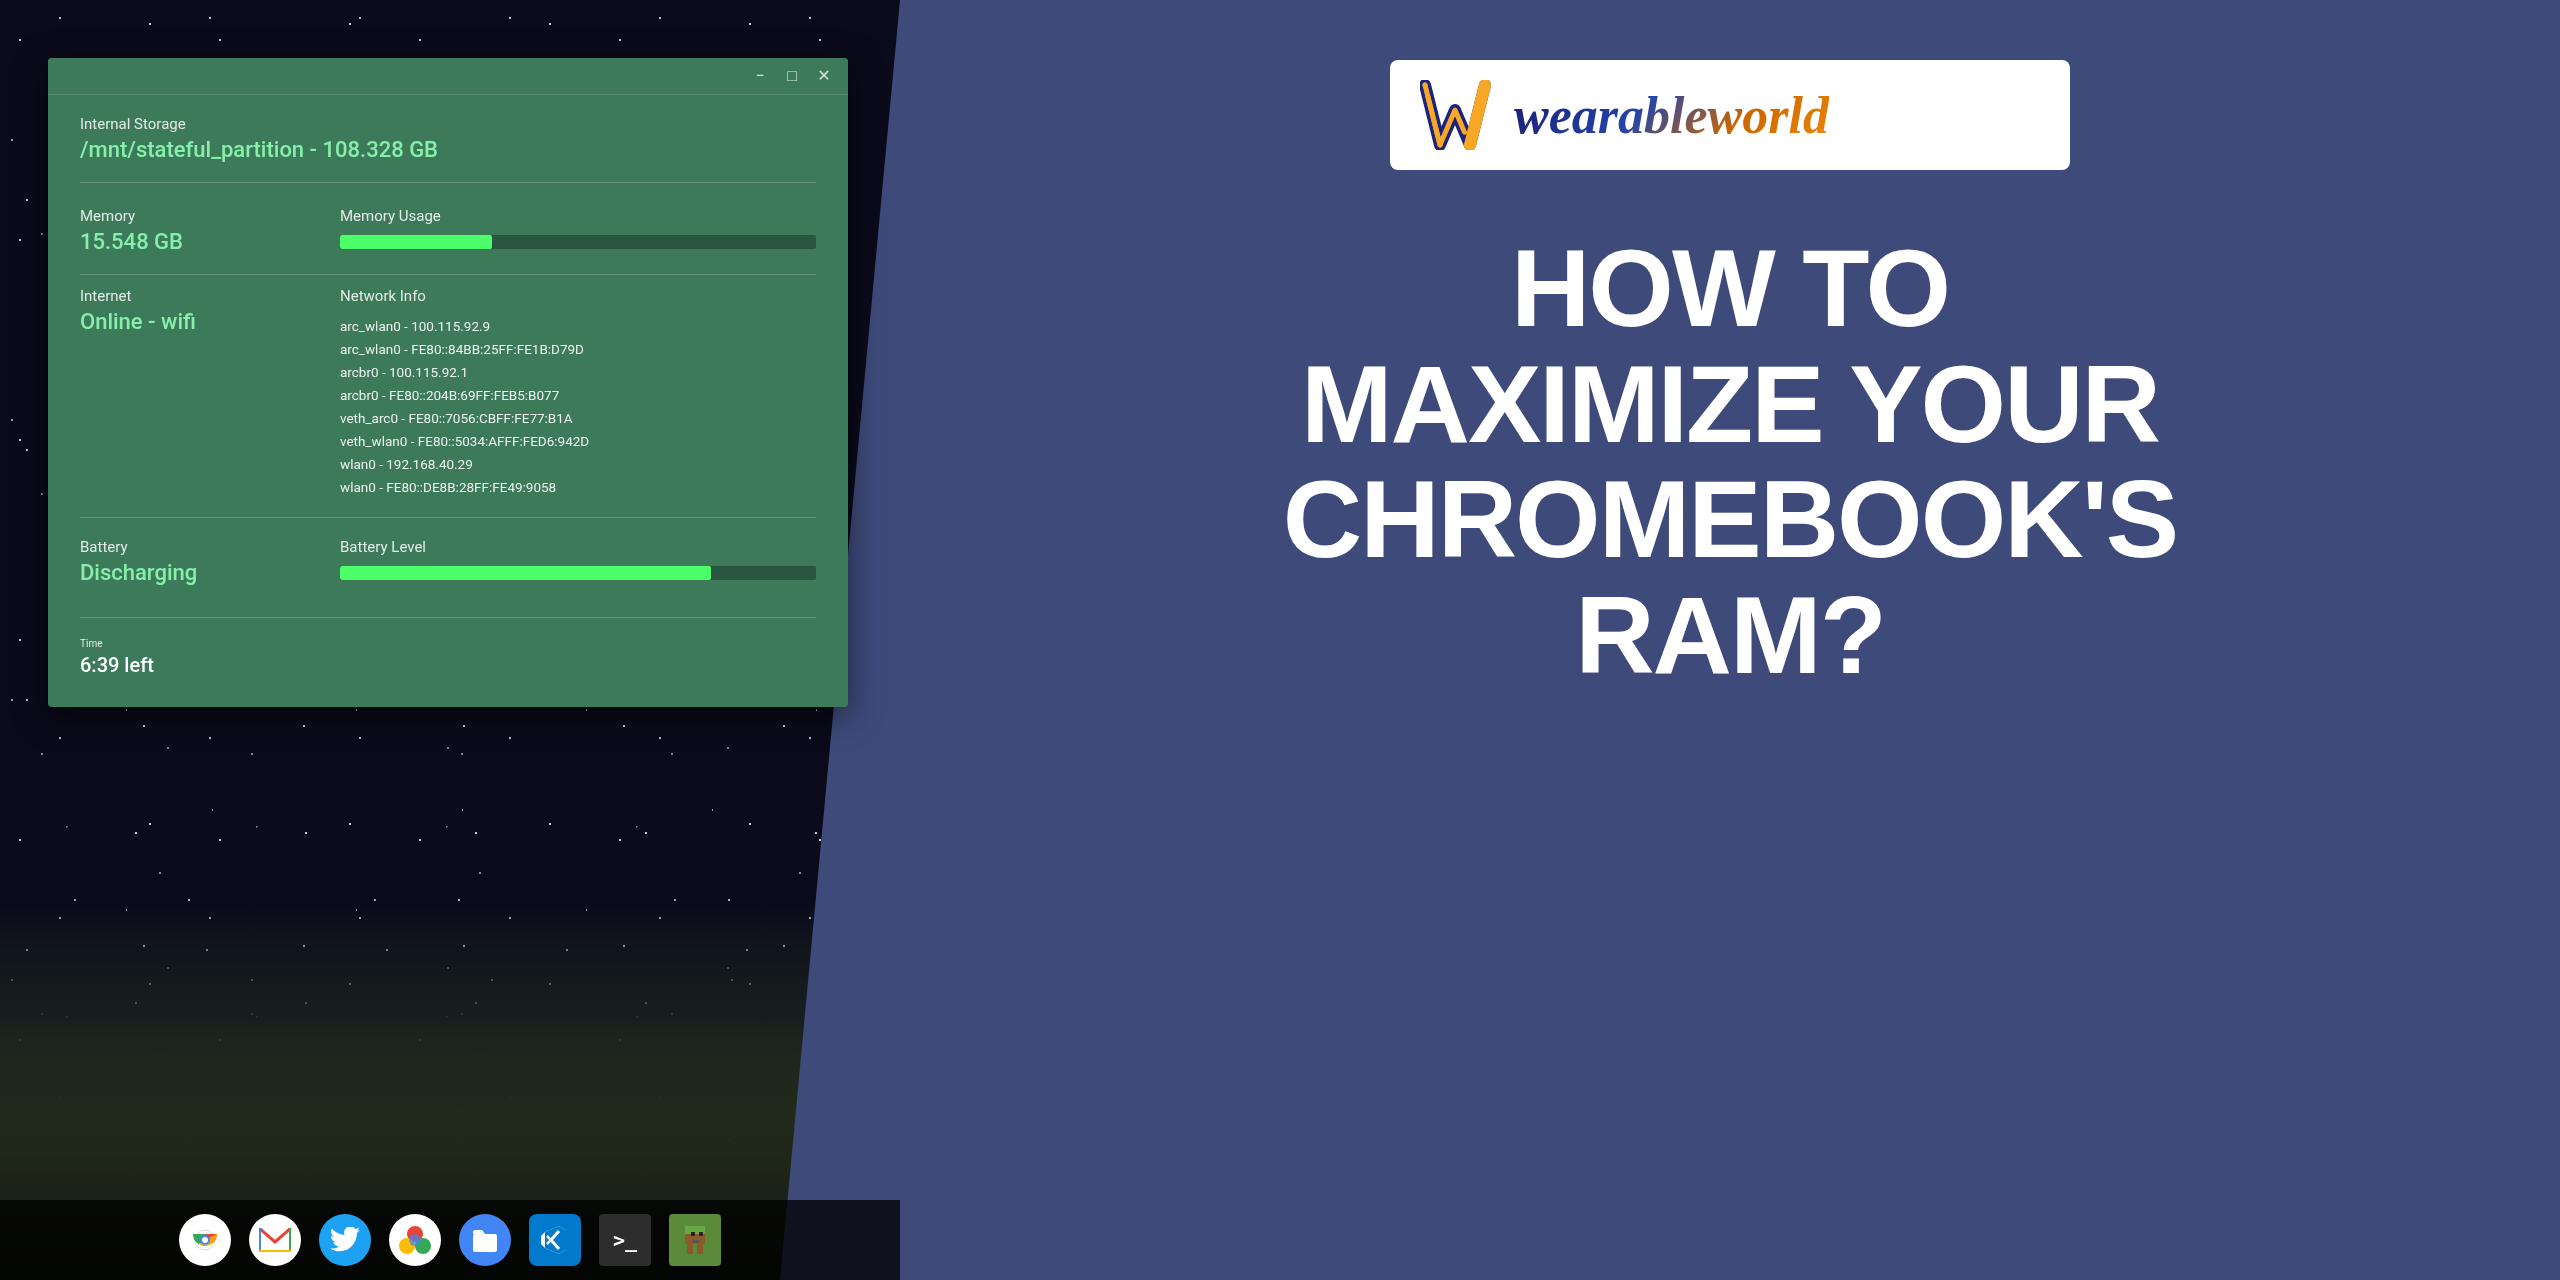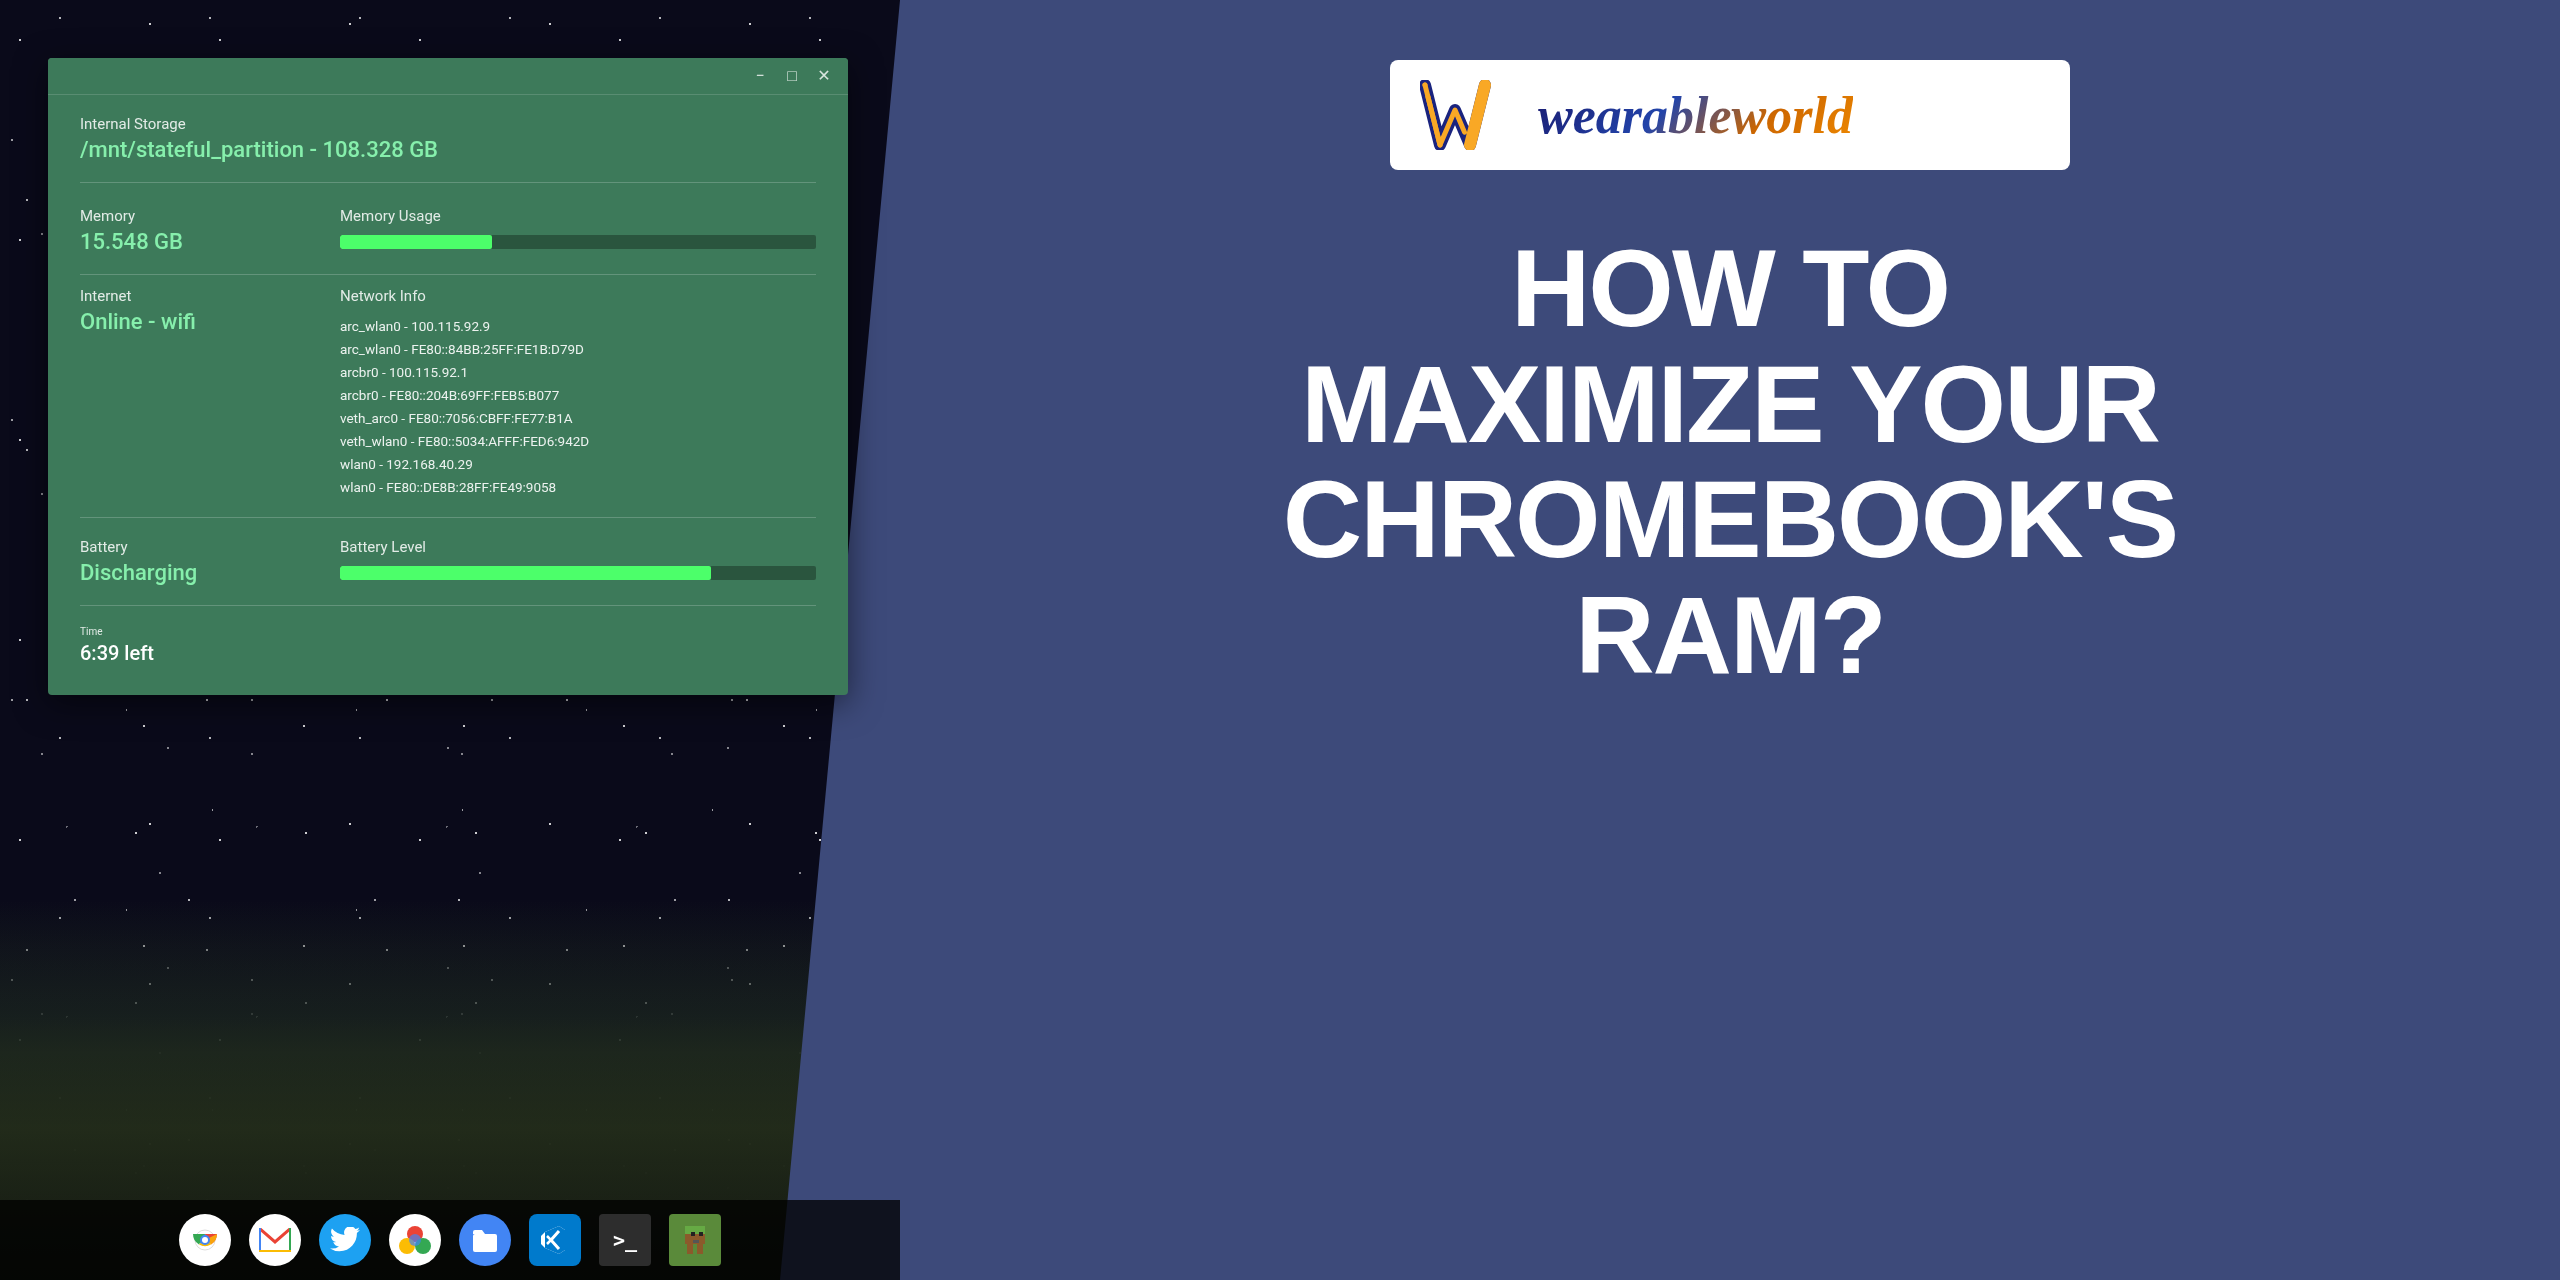--- a/index.html
+++ b/index.html
@@ -105,21 +105,21 @@
 
     
     .logo-container {
       width: 100%;
       max-width: 680px;
       background: white;
       border-radius: 8px;
       padding: 20px 30px;
       display: flex;
       align-items: center;
-      gap: 28px;
+      gap: 4px;
       margin-bottom: 60px;
     }
 
     .logo-w {
       width: 90px;
       height: 70px;
       position: relative;
     }
 
     .logo-w svg {
@@ -291,21 +291,21 @@
       font-size: 13.5px;
       color: rgba(255,255,255,0.9);
       line-height: 1.7;
     }
 
     
     .battery-section {
       display: flex;
       gap: 40px;
       margin-bottom: 20px;
-      padding-bottom: 20px;
+      padding-bottom: 32px;
       border-bottom: 1px solid rgba(255,255,255,0.2);
       align-items: flex-start;
     }
 
     
     .time-section {
       margin-bottom: 0;
     }
 
     .small-label {

